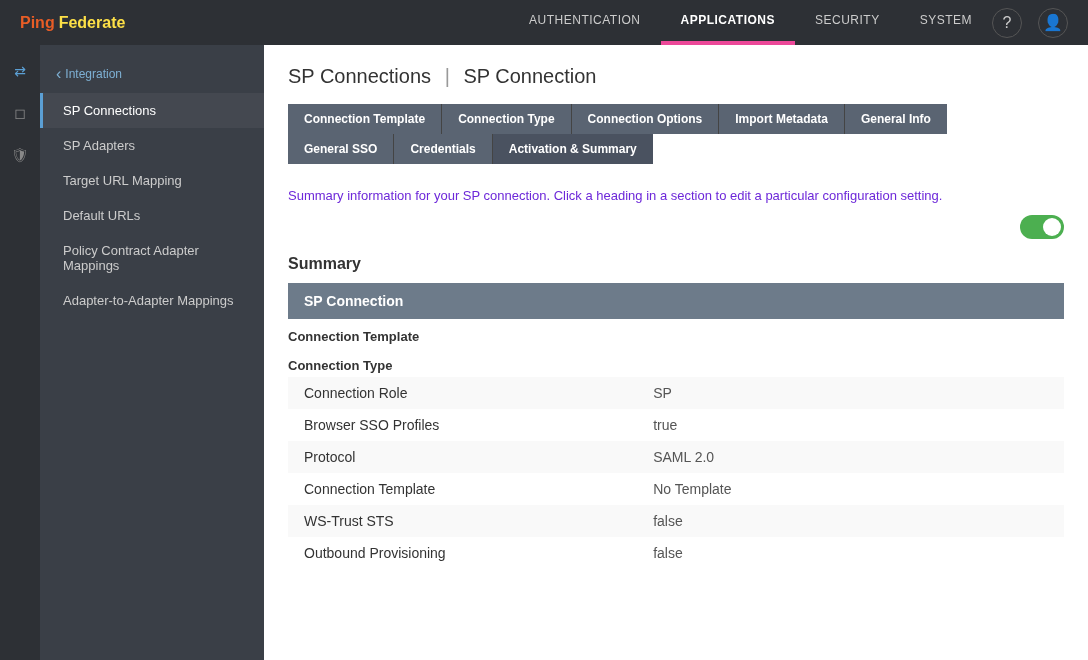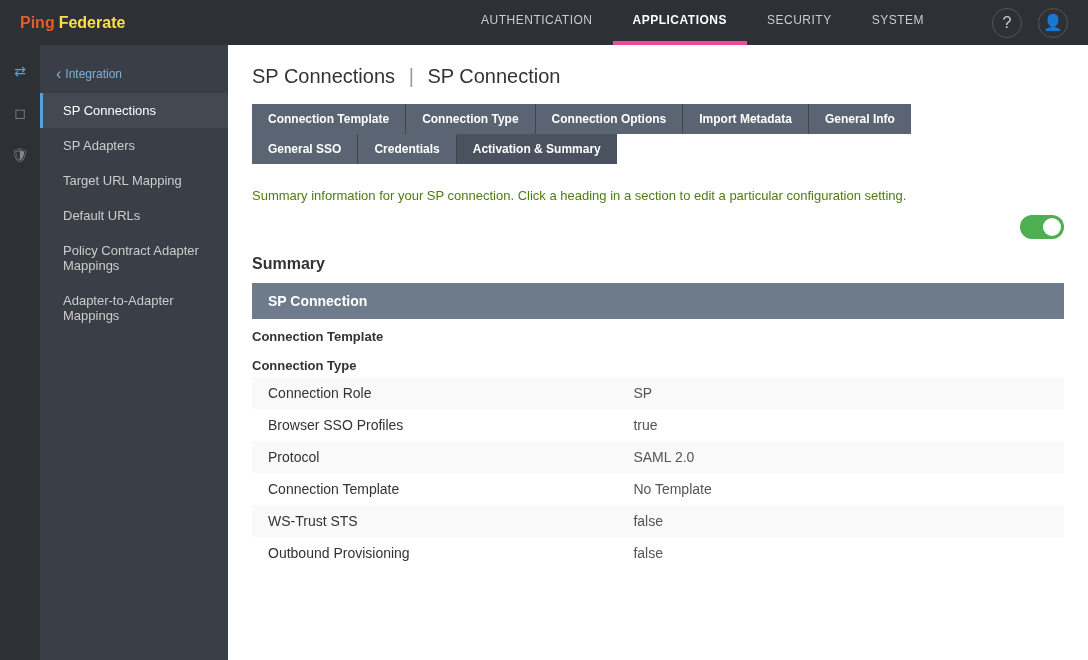--- a/index.html
+++ b/index.html
@@ -6,21 +6,20 @@
     body { font-family: Arial, sans-serif; font-size: 13px; background: #f5f5f5; color: #333; height: 660px; overflow: hidden; }
 
     
     .top-nav {
       background: #2d3035;
       height: 45px;
       display: flex;
       align-items: center;
       padding: 0 20px;
       position: relative;
-      gap: 48px;
     }
     .top-nav .logo {
       color: white;
       font-size: 16px;
       font-weight: bold;
       margin-right: 40px;
       display: flex;
       align-items: center;
       gap: 4px;
     }
@@ -65,21 +64,21 @@
     }
 
     
     .app-body {
       display: flex;
       height: 615px;
     }
 
     
     .sidebar {
-      width: 188px;
+      width: 224px;
       background: #3a3f47;
       flex-shrink: 0;
       padding-top: 10px;
       overflow-y: auto;
     }
     .sidebar-back {
       color: #7eb0d4;
       padding: 10px 16px;
       cursor: pointer;
       font-size: 12px;
@@ -174,21 +173,21 @@
     }
     .tab-btn-2.active {
       background: #4a5260;
     }
     .tab-btn-2:last-child { border-right: none; }
 
     .tabs-container { margin-bottom: 16px; }
 
     
     .description {
-      color: #4d7c0f;
+      color: #6d28d9;
       font-size: 13px;
       margin: 24px 0 12px 0;
     }
 
     
     .toggle-row {
       display: flex;
       justify-content: flex-end;
       margin-bottom: 16px;
     }

